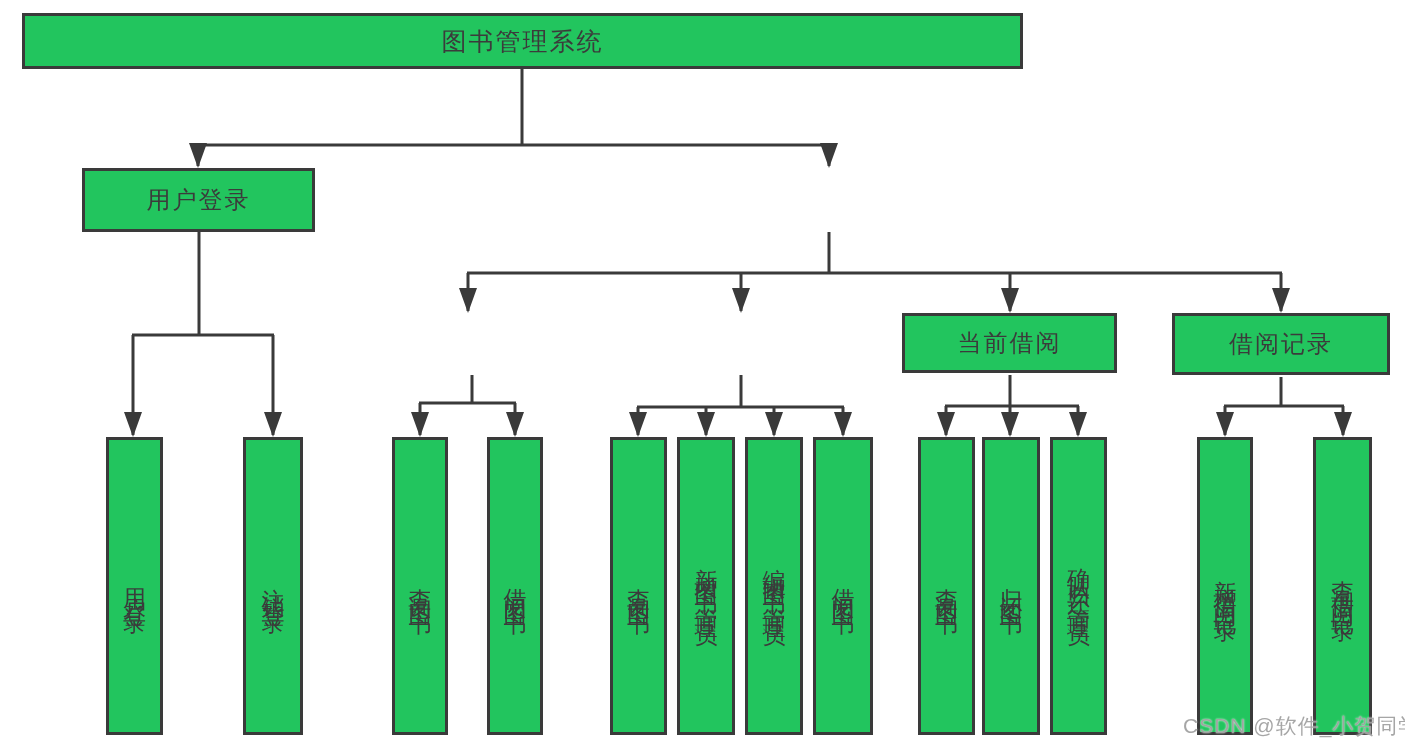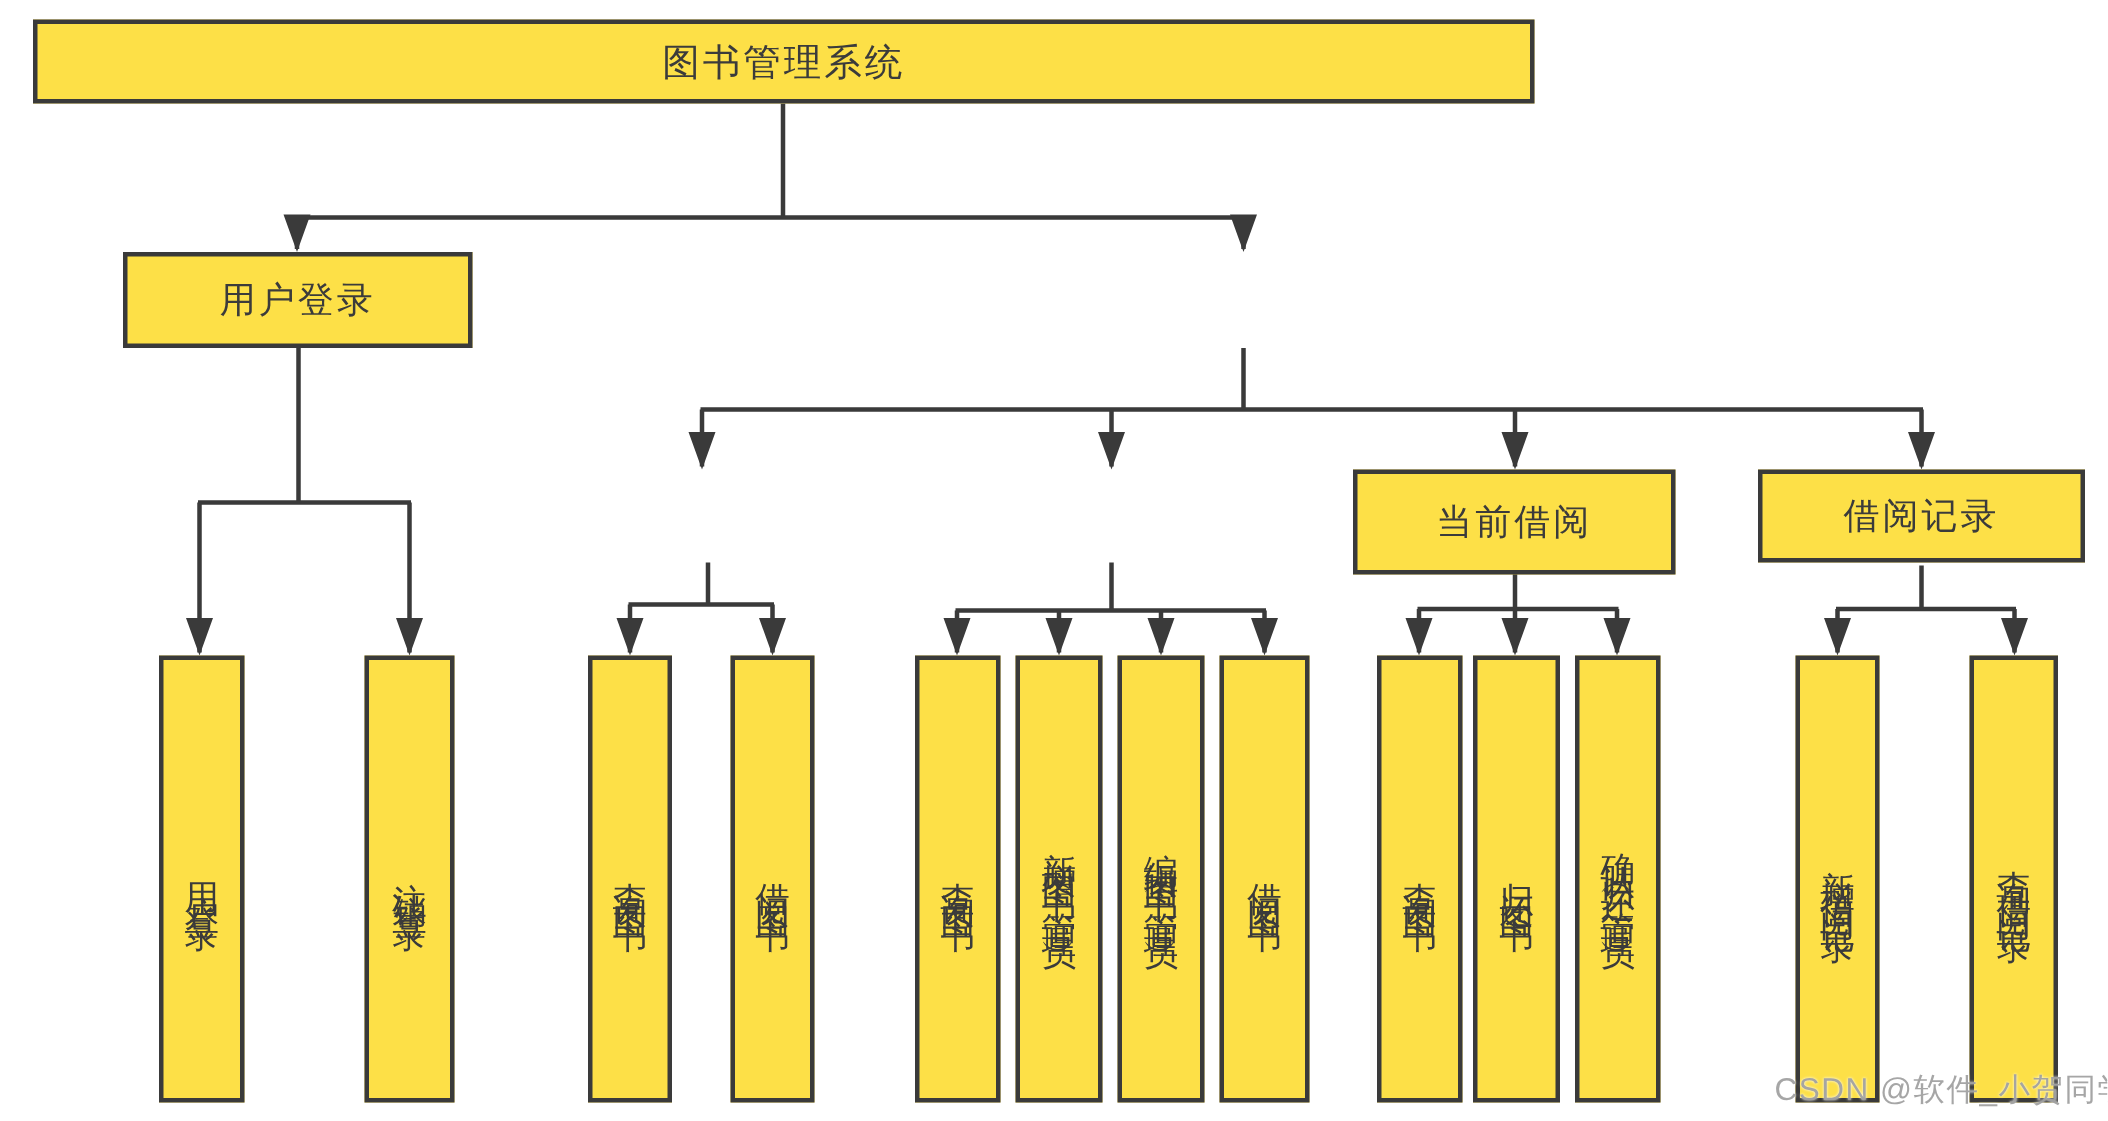--- a/index.html
+++ b/index.html
@@ -1,21 +1,21 @@
 <!DOCTYPE html>
 <html><head>
 <meta charset="utf-8">
 <style>
   html,body{margin:0;padding:0;background:#ffffff;}
   #canvas{
     position:relative;width:1405px;height:747px;background:#ffffff;
     font-family:"Liberation Sans",sans-serif;overflow:hidden;
   }
   .box{
-    position:absolute;box-sizing:border-box;background:#fde047;
+    position:absolute;box-sizing:border-box;background:#22c55e;
     border:3px solid #3a3a3a;display:flex;align-items:center;justify-content:center;
     color:#3b3b3b;
   }
   .hbox{font-size:24px;letter-spacing:2px;white-space:nowrap;}
   .rootbox{font-size:25px;letter-spacing:2px;}
   .vbox span{
     writing-mode:vertical-rl;text-orientation:mixed;
     font-size:23px;letter-spacing:8px;line-height:1;color:#3b3b3b;
   }
   svg.connectors{position:absolute;left:0;top:0;pointer-events:none;}
@@ -50,21 +50,21 @@
       M765,412 L783,412 L774,437 Z  M834,412 L852,412 L843,437 Z
       M937,412 L955,412 L946,437 Z  M1001,412 L1019,412 L1010,437 Z
       M1069,412 L1087,412 L1078,437 Z
       M1216,412 L1234,412 L1225,437 Z  M1334,412 L1352,412 L1343,437 Z"></path>
   </svg>
 
   <div class="box hbox rootbox" style="left:22px;top:13px;width:1001px;height:56px;">图书管理系统</div>
 
   <div class="box hbox" style="left:82px;top:168px;width:233px;height:64px;">用户登录</div>
 
-  <div class="box hbox" style="left:902px;top:313px;width:215px;height:70px;font-family:Liberation Mono, monospace;">当前借阅</div>
+  <div class="box hbox" style="left:902px;top:313px;width:215px;height:60px;font-family:Liberation Mono, monospace;">当前借阅</div>
   <div class="box hbox" style="left:1172px;top:313px;width:218px;height:62px;">借阅记录</div>
 
   <div class="box vbox" style="left:106px;top:437px;width:57px;height:298px;">
     <span>用户登录</span>
   </div>
   <div class="box vbox" style="left:243px;top:437px;width:60px;height:298px;">
     <span>注销登录</span>
   </div>
 
   <div class="box vbox" style="left:392px;top:437px;width:56px;height:298px;">

